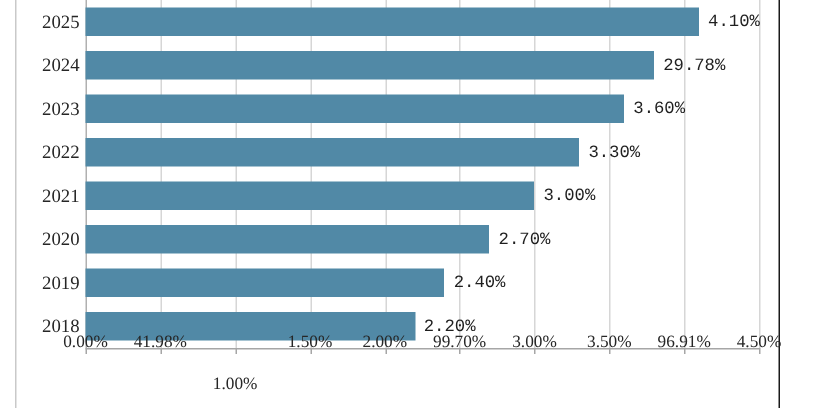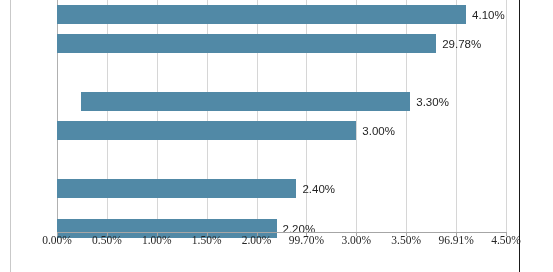--- a/index.html
+++ b/index.html
@@ -89,21 +89,21 @@
     background: #5189a6;
     height: 100%;
   }
   .bar-label {
     position: absolute;
     top: 50%;
     transform: translateY(-50%);
     font-size: 11.5px;
     color: #1f1f1f;
     white-space: nowrap;
-    font-family: Liberation Sans, sans-serif;
+    font-family: Liberation Mono, monospace;
   }
 
   
   .cat-label {
     position: absolute;
     right: 0;
     text-align: right;
     font-size: 12.5px;
     color: #262626;
     white-space: nowrap;
@@ -115,21 +115,21 @@
     left: 11px;
     top: 0;
     width: 42px;
     height: 232px;
   }
 
   
   #x-labels {
     position: absolute;
     left: 0;
-    top: 234px;
+    top: 222px;
     width: 487px;
     height: 18px;
   }
   .x-label {
     position: absolute;
     top: 0;
     transform: translateX(-50%);
     font-size: 11.5px;
     color: #262626;
     white-space: nowrap;
@@ -170,64 +170,82 @@
   }
 </style>
 </head>
 <body>
 
 <div id="chart-root">
 
   <div class="frame-left"></div>
   <div class="frame-right"></div>
 
+  <div id="cat-axis">
+      <div class="cat-label" style="top: 14.5px;">2025</div>
+      <div class="cat-label" style="top: 43.5px;">2024</div>
+      <div class="cat-label" style="top: 72.5px;">2023</div>
+      <div class="cat-label" style="top: 101.5px;">2022</div>
+      <div class="cat-label" style="top: 130.5px;">2021</div>
+      <div class="cat-label" style="top: 159.5px;">2020</div>
+      <div class="cat-label" style="top: 188.5px;">2019</div>
+      <div class="cat-label" style="top: 217.5px;">2018</div>
+    </div>
 
   <div class="plot" id="plot">
       <div class="gridline zero" style="left: 0px;"></div>
       <div class="gridline" style="left: 49.8889px;"></div>
       <div class="gridline" style="left: 99.7778px;"></div>
       <div class="gridline" style="left: 149.667px;"></div>
       <div class="gridline" style="left: 199.556px;"></div>
       <div class="gridline" style="left: 249.444px;"></div>
       <div class="gridline" style="left: 299.333px;"></div>
       <div class="gridline" style="left: 349.222px;"></div>
       <div class="gridline" style="left: 399.111px;"></div>
       <div class="gridline" style="left: 449px;"></div>
       <div class="bar-row" style="top: 5px; height: 19px;">
         <div class="bar" style="width: 409.089px; background: rgb(81, 137, 166);"></div>
         <div class="bar-label" style="left: 415.089px;">4.10%</div>
       </div>
       <div class="bar-row" style="top: 34px; height: 19px;">
         <div class="bar" style="width: 379.156px; background: rgb(81, 137, 166);"></div>
         <div class="bar-label" style="left: 385.156px;">29.78%</div>
       </div>
-      <div class="bar-row" style="top: 92px; height: 19px; margin-left: 24px;">
+      <div class="bar-row" style="top: 63px; height: 19px;">
+        <div class="bar" style="width: 359.2px; background: rgb(81, 137, 166);"></div>
+        <div class="bar-label" style="left: 365.2px;">3.60%</div>
+      </div>
+      <div class="bar-row" style="top: 92px; height: 19px;">
         <div class="bar" style="width: 329.267px; background: rgb(81, 137, 166);"></div>
         <div class="bar-label" style="left: 335.267px;">3.30%</div>
       </div>
       <div class="bar-row" style="top: 121px; height: 19px;">
         <div class="bar" style="width: 299.333px; background: rgb(81, 137, 166);"></div>
         <div class="bar-label" style="left: 305.333px;">3.00%</div>
       </div>
+      <div class="bar-row" style="top: 150px; height: 19px;">
+        <div class="bar" style="width: 269.4px; background: rgb(81, 137, 166);"></div>
+        <div class="bar-label" style="left: 275.4px;">2.70%</div>
+      </div>
       <div class="bar-row" style="top: 179px; height: 19px;">
         <div class="bar" style="width: 239.467px; background: rgb(81, 137, 166);"></div>
         <div class="bar-label" style="left: 245.467px;">2.40%</div>
       </div>
-      <div class="bar-row" style="top: 219px; height: 19px; padding-left: 40px;">
+      <div class="bar-row" style="top: 208px; height: 19px; padding-left: 40px;">
         <div class="bar" style="width: 219.511px; background: rgb(81, 137, 166);"></div>
         <div class="bar-label" style="left: 225.511px;">2.20%</div>
       </div>
     </div>
 
   <div class="axis-line"></div>
 
   <div id="x-labels">
       <div class="x-label" style="left: 57px;">0.00%</div>
-      <div class="x-label" style="left: 106.889px;">0.50%</div>
-      <div class="x-label" style="left: 156.778px;">1.00%</div>
+      <div class="x-label" style="left: 106.889px;">41.98%</div>
+      <div class="x-label" style="left: 156.778px; margin-top: 28px;">1.00%</div>
       <div class="x-label" style="left: 206.667px; text-align: right;">1.50%</div>
       <div class="x-label" style="left: 256.556px;">2.00%</div>
       <div class="x-label" style="left: 306.444px;">99.70%</div>
       <div class="x-label" style="left: 356.333px;">3.00%</div>
       <div class="x-label" style="left: 406.222px; text-align: right;">3.50%</div>
       <div class="x-label" style="left: 456.111px;">96.91%</div>
       <div class="x-label" style="left: 506px;">4.50%</div>
     </div>
 
 

